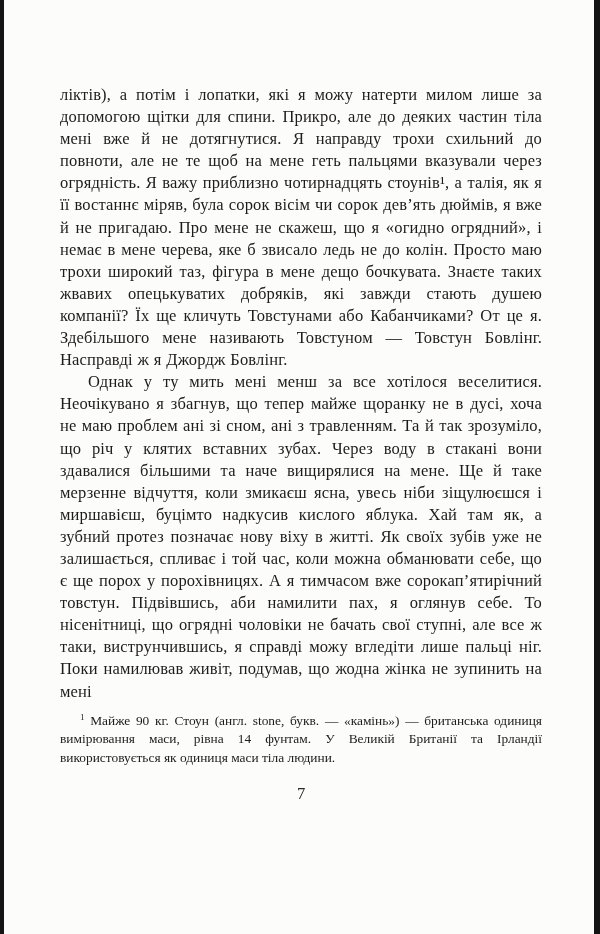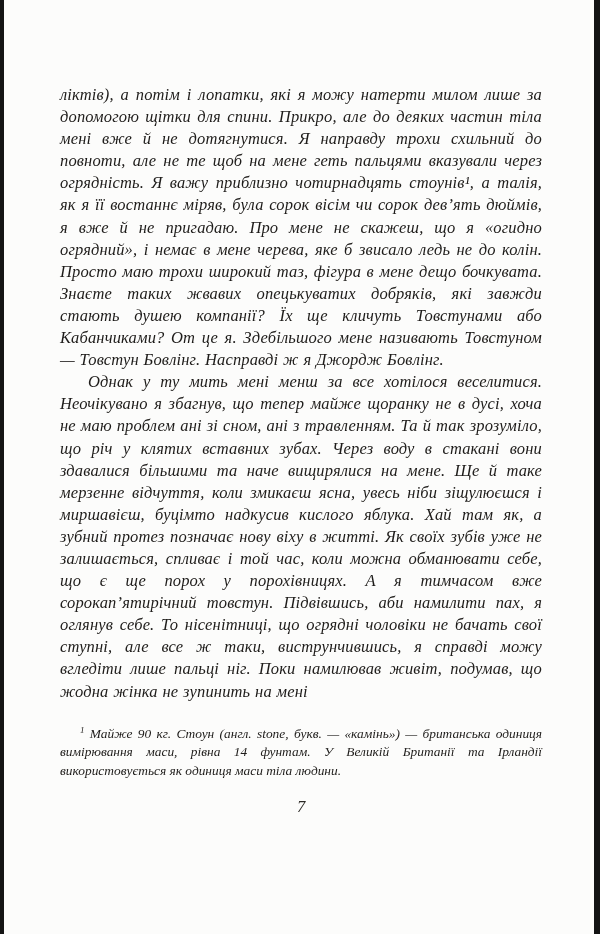--- a/index.html
+++ b/index.html
@@ -17,33 +17,32 @@
     bottom: 0;
     background: #141414;
   }
   .scan-edge.left  { left: 0;  width: 4px; }
   .scan-edge.right { right: 0; width: 6px; }
 
   .book-page {
     position: relative;
     padding: 84px 58px 4px 60px;
     height: 100%;
-    font-style: italic;
   }
   .text-block .para {
     font-size: 16.5px;
     line-height: 22.1px;
     text-align: justify;
     letter-spacing: 0.15px;
     word-spacing: 0.5px;
   }
   .para.indent { text-indent: 28px; }
 
   .footnote {
-    margin-top: 22px;
+    margin-top: 9px;
   }
   .footnote-text {
     font-size: 13.4px;
     line-height: 18.8px;
     text-align: justify;
     text-indent: 20px;
   }
   .footnote-text sup {
     font-size: 9px;
     line-height: 0;

